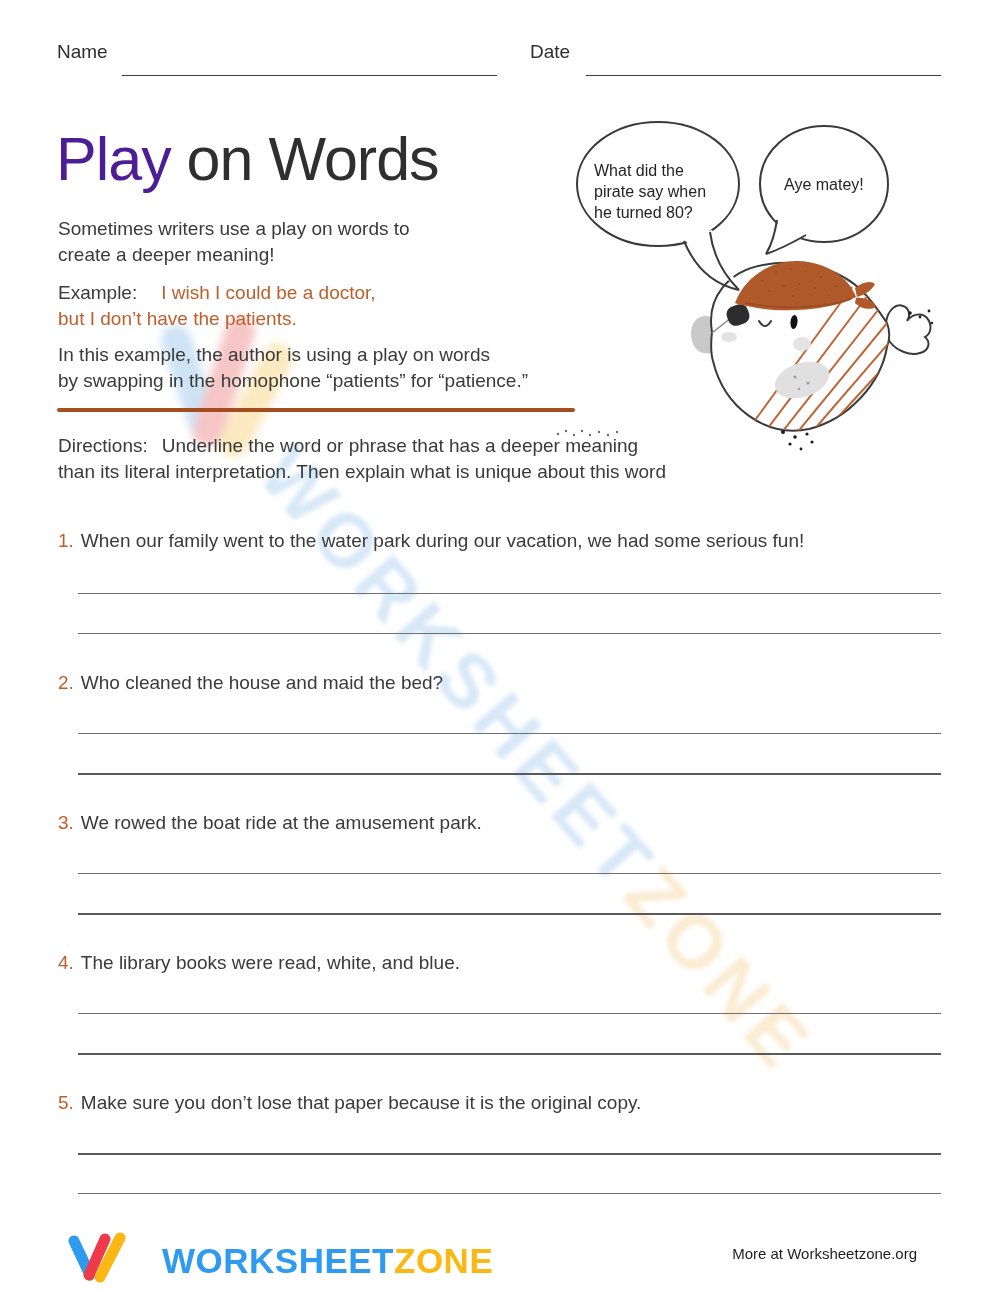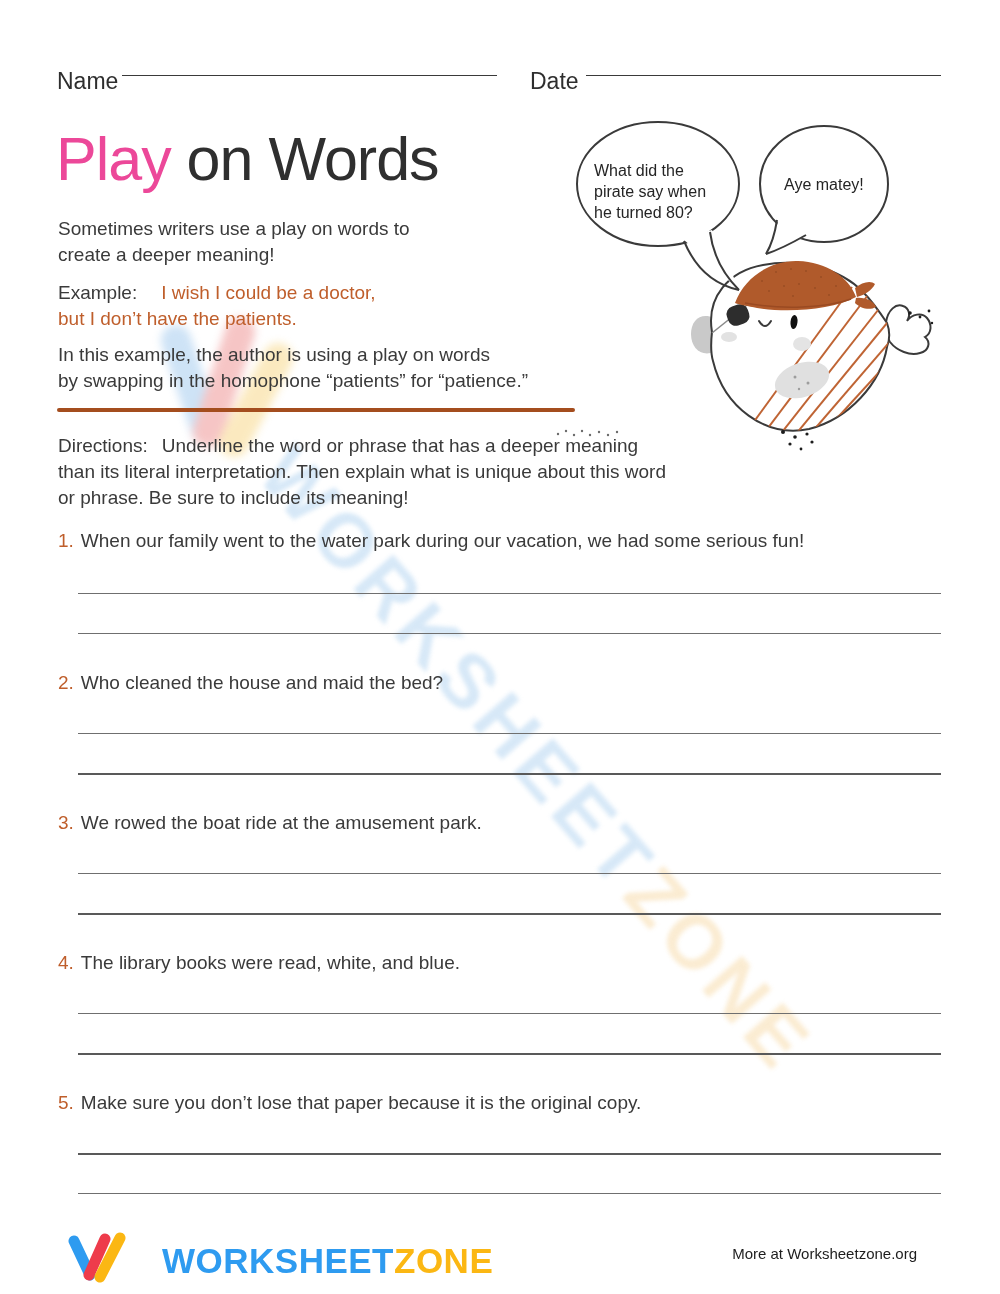--- a/index.html
+++ b/index.html
@@ -14,26 +14,26 @@
     position:absolute;left:308px;top:430px;
     transform:rotate(49deg);transform-origin:0 0;
     font-size:76px;font-weight:bold;letter-spacing:7px;white-space:nowrap;
     filter:blur(2px);opacity:.6;z-index:0;pointer-events:none;
   }
   .wm-blue{color:#bcd9f2;}
   .wm-orange{color:#f8dfb4;}
   .wm-logo{position:absolute;left:138px;top:318px;z-index:0;filter:blur(4px);opacity:.38;pointer-events:none;}
 
   
-  .hdr-label{position:absolute;top:68px;font-size:23px;color:#2e2e2e;}
+  .hdr-label{position:absolute;top:41px;font-size:19px;color:#2e2e2e;}
   .hdr-line{position:absolute;top:75px;border-top:1.6px solid #3a3a3a;height:0;}
 
   
   .title{position:absolute;left:56px;top:127px;font-size:61px;line-height:1.05;letter-spacing:-1px;color:#2f2f2f;z-index:1;}
-  .title .accent{color:#ec4899;}
+  .title .accent{color:#4c1d95;}
   .para{position:absolute;left:58px;font-size:19px;line-height:26px;z-index:1;}
   .orange{color:#bf5e2b;}
   .divider{position:absolute;left:57px;top:408px;width:518px;height:4px;background:#a44d1e;border-radius:2px;z-index:1;}
   .dir-label{margin-right:14px;margin-top:43px;}
 
   
   .question{position:absolute;left:58px;font-size:19px;z-index:1;white-space:nowrap;}
   .qnum{color:#bf5e2b;margin-right:7px;}
   .ans-line{position:absolute;left:78px;width:863px;height:0;border-top:1.5px solid #6f6f6f;z-index:1;}
   .ans-line.strong{border-top:2px solid #595959;}
@@ -80,21 +80,20 @@
 <div class="para" style="top:342px">
   <div>In this example, the author is using a play on words</div>
   <div>by swapping in the homophone “patients” for “patience.”</div>
 </div>
 
 <div class="divider"></div>
 
 <div class="para" style="top:433px">
   <div><span class="dir-label">Directions:</span><span>Underline the word or phrase that has a deeper meaning</span></div>
   <div>than its literal interpretation. Then explain what is unique about this word</div>
-  <div>or phrase. Be sure to include its meaning!</div>
 </div>
 
 <div class="question" style="top:530px"><span class="qnum">1.</span><span>When our family went to the water park during our vacation, we had some serious fun!</span></div>
 <div class="ans-line" style="top:593px"></div>
 <div class="ans-line" style="top:633px"></div>
 
 <div class="question" style="top:672px"><span class="qnum">2.</span><span>Who cleaned the house and maid the bed?</span></div>
 <div class="ans-line" style="top:733px"></div>
 <div class="ans-line strong" style="top:773px"></div>
 

